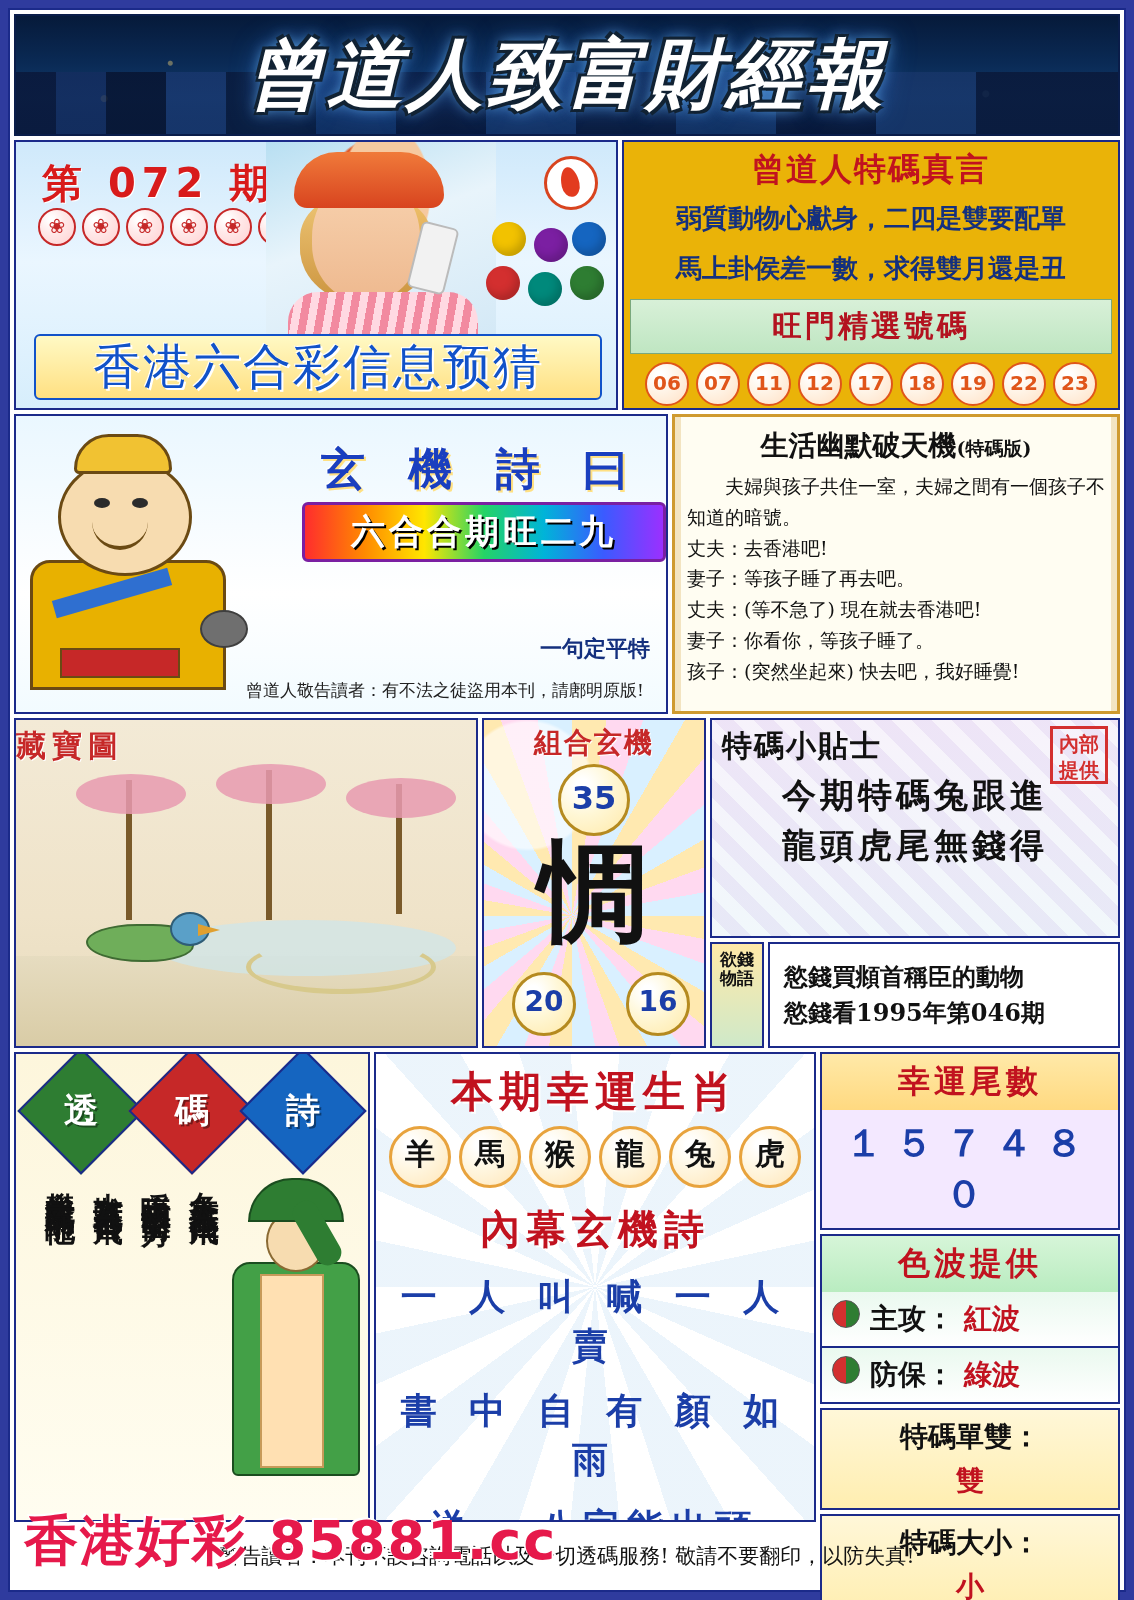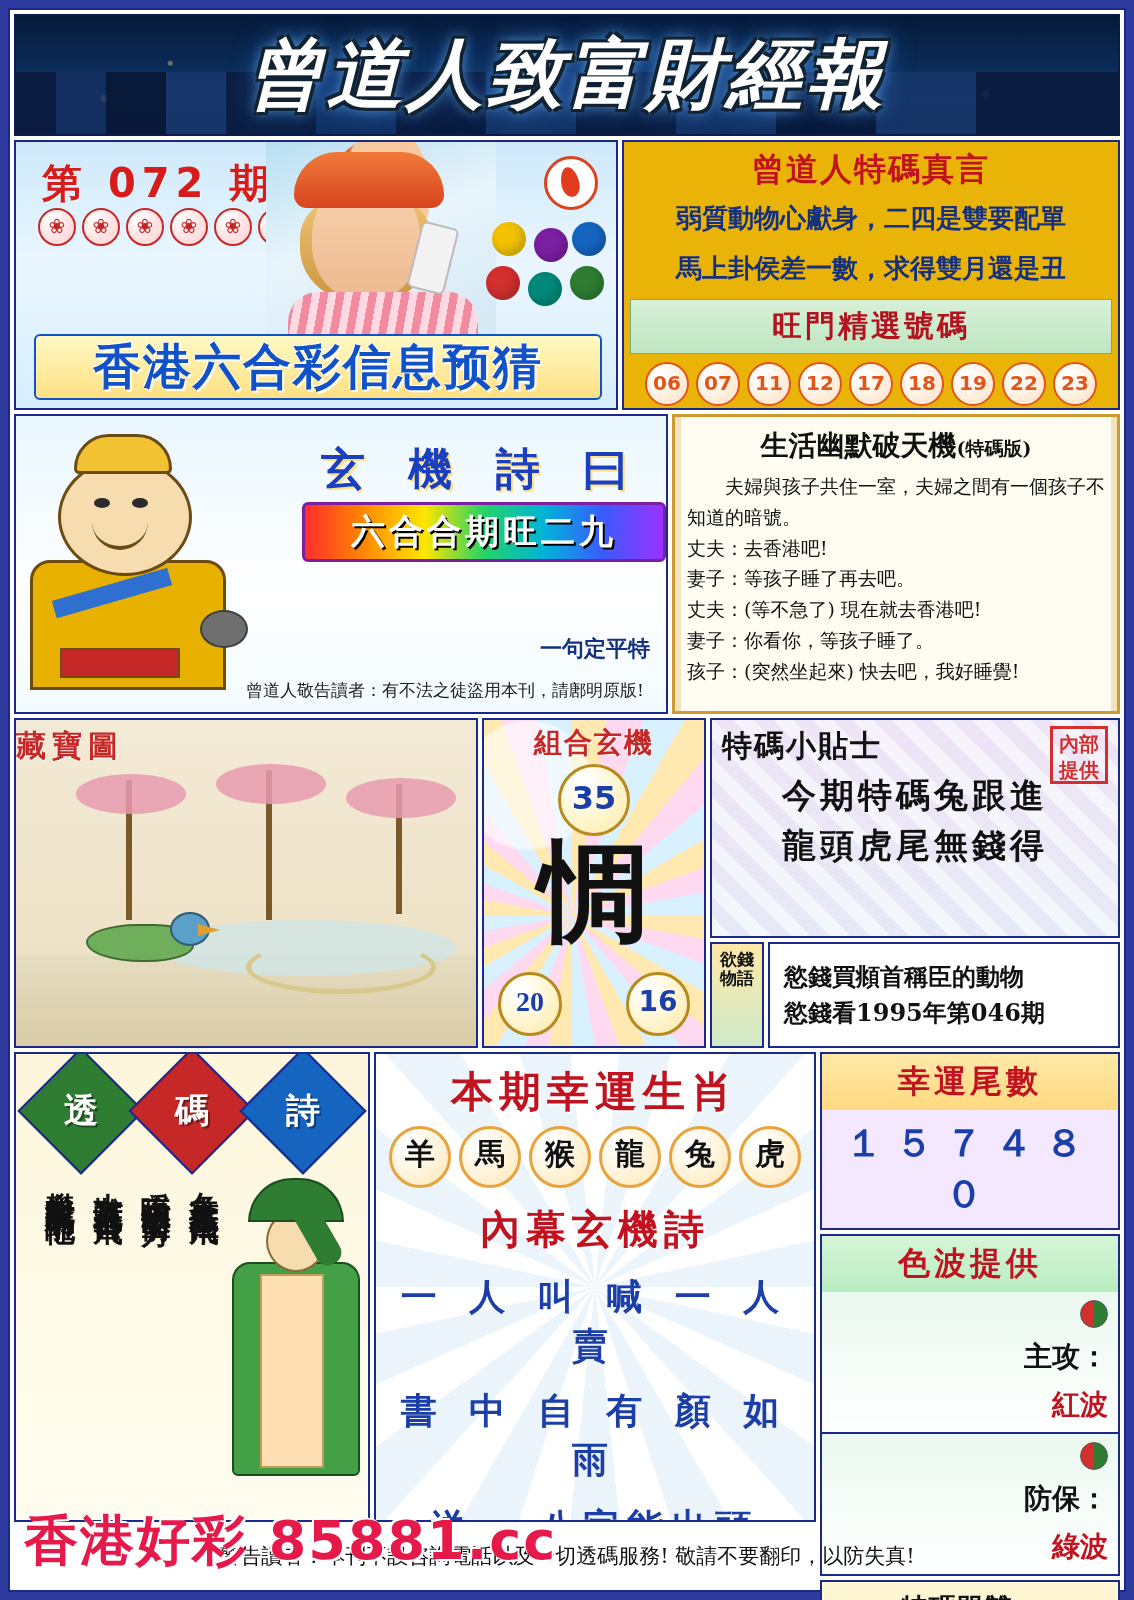--- a/index.html
+++ b/index.html
@@ -118,21 +118,21 @@
     background:#fff;border:3px solid #d8441f;
   }
   .logo-flame:after{
     content:"";position:absolute;left:14px;top:8px;width:18px;height:30px;
     border-radius:50% 50% 50% 50%/60% 60% 40% 40%;
     background:#e23b1f;transform:rotate(-12deg);
   }
   .sublogo{
     position:absolute;left:18px;bottom:8px;width:564px;height:62px;
     display:flex;align-items:center;justify-content:center;
-    font-size:48px;font-weight:bold;letter-spacing:2px;
+    font-size:48px;font-weight:normal;letter-spacing:2px;
     color:#1152c9;
     background:linear-gradient(180deg,#fff9c4,#ffe082);
     border:2px solid #1152c9;border-radius:6px;
     text-shadow:2px 2px 0 #fff,-1px -1px 0 #fff;
   }
 
   .topright{
     width:auto;flex:1;margin-left:4px;border:2px solid #1b2a8a;
     background:#eab308;display:flex;flex-direction:column;
   }
@@ -258,21 +258,21 @@
   .tb-mid .bigchar{
     position:absolute;left:0;right:0;top:116px;text-align:center;
     font-size:110px;line-height:110px;font-weight:bold;color:#111;
     font-family:"DejaVu Serif","Liberation Serif",serif;
   }
   .tb-mid .bl{
     position:absolute;bottom:10px;width:58px;height:58px;border-radius:50%;
     border:3px solid #b58a1f;background:radial-gradient(circle at 32% 28%,#fff 0 10%,#fff7d6 45%,#ffe9a8 100%);
     color:#1b3ea8;font-size:28px;font-weight:bold;line-height:54px;text-align:center;
   }
-  .tb-mid .bl.left{left:14px;font-family:Liberation Serif, serif;}
+  .tb-mid .bl.left{left:28px;}
   .tb-mid .bl.right{right:14px;}
 
   .tb-right{flex:1;margin-left:4px;display:flex;flex-direction:column;}
   .tips{
     position:relative;flex:1;border:2px solid #1b2a8a;
     background:
       repeating-linear-gradient(45deg, rgba(255,255,255,.5) 0 14px, rgba(236,226,246,.5) 14px 28px),
       linear-gradient(180deg,#efe6f7,#e3f0f7);
     padding:6px 10px;box-sizing:border-box;
   }
@@ -365,23 +365,22 @@
   }
   .br-tails{
     text-align:center;font-size:38px;font-weight:bold;color:#1b3ea8;letter-spacing:12px;
     background:#f3e8ff;padding:8px 0;
   }
   .br-head2{
     text-align:center;font-size:32px;font-weight:bold;color:#c1121f;
     background:linear-gradient(180deg,#d6f5d8,#b9ecc0);padding:6px 0;letter-spacing:4px;
   }
   .wrow{
-    display:flex;align-items:flex-end;gap:10px;padding:8px 10px;border-bottom:2px solid #1b2a8a;
+    display:flex;align-items:flex-start;gap:10px;padding:8px 10px;border-bottom:2px solid #1b2a8a;
     background:linear-gradient(180deg,#eaf9ef,#ffffff);
-    flex-direction:column;
   }
   .wrow:last-child{border-bottom:none;}
   .dot2{width:26px;height:26px;border-radius:50%;position:relative;flex:none;
     background:linear-gradient(90deg,#d32f2f 0 50%, #2e7d32 50% 100%);border:1px solid #555;}
   .wlab{font-size:28px;font-weight:bold;color:#111;font-family:"DejaVu Serif","Liberation Serif",serif;}
   .wval{font-size:28px;font-weight:bold;color:#c1121f;font-family:"DejaVu Serif","Liberation Serif",serif;}
   .srow{
     display:flex;align-items:center;justify-content:center;gap:6px;padding:8px 6px;
     border:2px solid #1b2a8a;margin-bottom:4px;background:linear-gradient(180deg,#fff7d8,#ffeeb0);flex-direction:column;
   }

